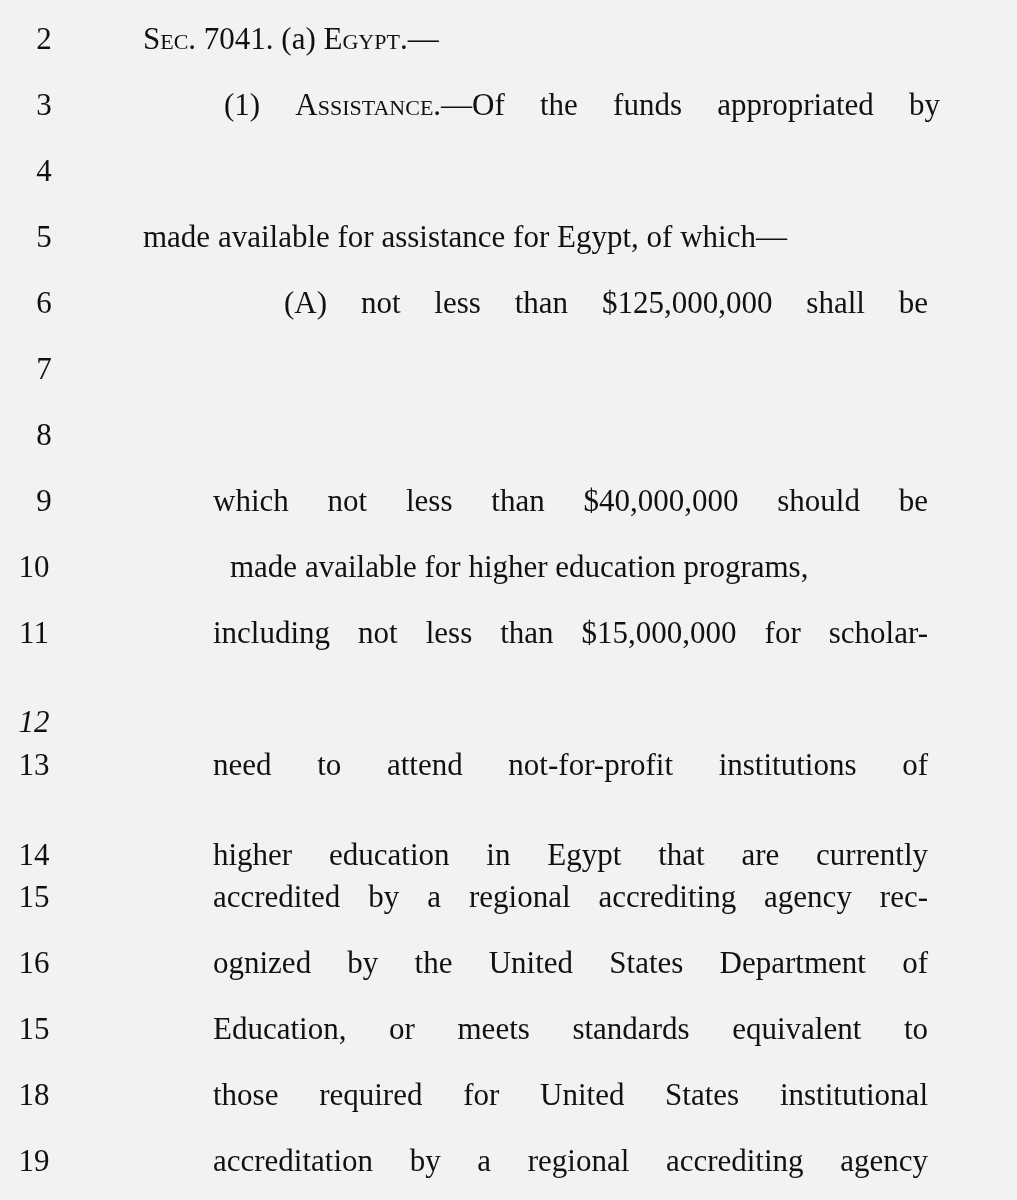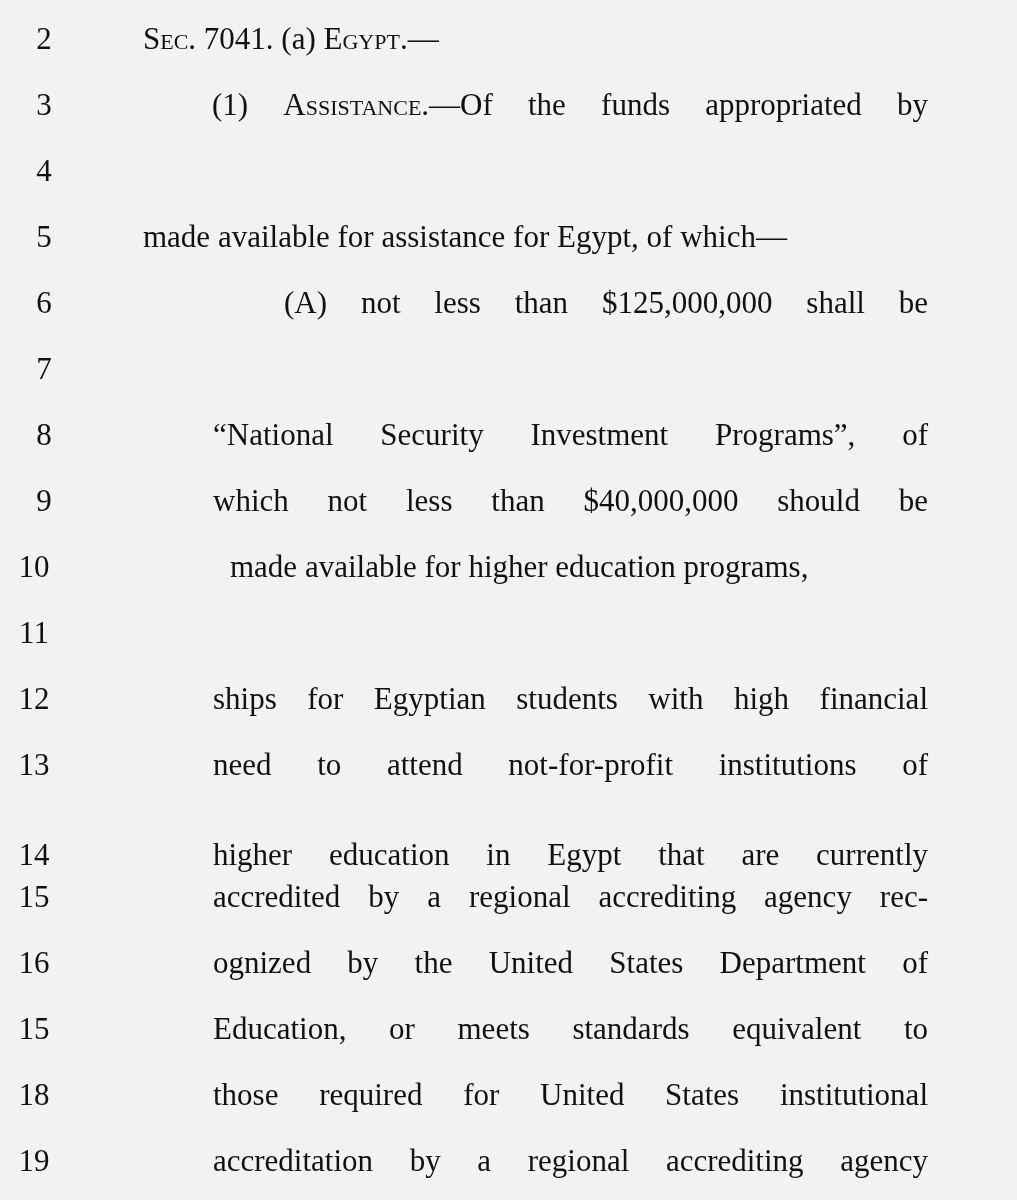--- a/index.html
+++ b/index.html
@@ -46,54 +46,53 @@
 </head>
 <body>
 
 <div id="doc">
     <div class="line" style="top: 19px;">
       <span class="ln one">2</span>
       <span class="txt noj" style="left: 143px; width: 400px;"><span class="sc">Sec</span><span>. 7041. (a) </span><span class="sc">Egypt</span><span>.—</span></span>
     </div>
     <div class="line" style="top: 85px;">
       <span class="ln one">3</span>
-      <span class="txt" style="left: 212px; width: 716px;"><span>(1) </span><span class="sc">Assistance</span><span>.—Of the funds appropriated by</span></span>
+      <span class="txt" style="left: 224px; width: 716px;"><span>(1) </span><span class="sc">Assistance</span><span>.—Of the funds appropriated by</span></span>
     </div>
     <div class="line" style="top: 151px;">
       <span class="ln one">4</span>
     </div>
     <div class="line" style="top: 217px;">
       <span class="ln one">5</span>
       <span class="txt noj" style="left: 143px; width: 785px;"><span>made available for assistance for Egypt, of which—</span></span>
     </div>
     <div class="line" style="top: 283px;">
       <span class="ln one">6</span>
       <span class="txt" style="left: 284px; width: 644px;"><span>(A) not less than $125,000,000 shall be</span></span>
     </div>
     <div class="line" style="top: 349px;">
       <span class="ln one">7</span>
     </div>
     <div class="line" style="top: 415px;">
       <span class="ln one">8</span>
-      <span class="txt" style="left: 213px; width: 715px;"><span>“National Security Investment Programs”, of</span></span>
     </div>
     <div class="line" style="top: 481px;">
       <span class="ln one">9</span>
       <span class="txt" style="left: 213px; width: 715px;"><span>which not less than $40,000,000 should be</span></span>
     </div>
     <div class="line" style="top: 547px;">
       <span class="ln two">10</span>
       <span class="txt noj" style="left: 213px; width: 715px; margin-left: 17px;"><span>made available for higher education programs,</span></span>
     </div>
     <div class="line" style="top: 613px;">
       <span class="ln two">11</span>
+      <span class="txt" style="left: 213px; width: 715px;"><span>including not less than $15,000,000 for scholar-</span></span>
     </div>
-    <div class="line" style="top: 679px;">
+    <div class="line" style="top: 702px; font-style: italic;">
       <span class="ln two">12</span>
-      <span class="txt" style="left: 213px; width: 715px;"><span>ships for Egyptian students with high financial</span></span>
     </div>
     <div class="line" style="top: 745px;">
       <span class="ln two">13</span>
       <span class="txt" style="left: 213px; width: 715px;"><span>need to attend not-for-profit institutions of</span></span>
     </div>
     <div class="line" style="top: 811px; margin-top: 24px;">
       <span class="ln two">14</span>
       <span class="txt" style="left: 213px; width: 715px;"><span>higher education in Egypt that are currently</span></span>
     </div>
     <div class="line" style="top: 877px;">

